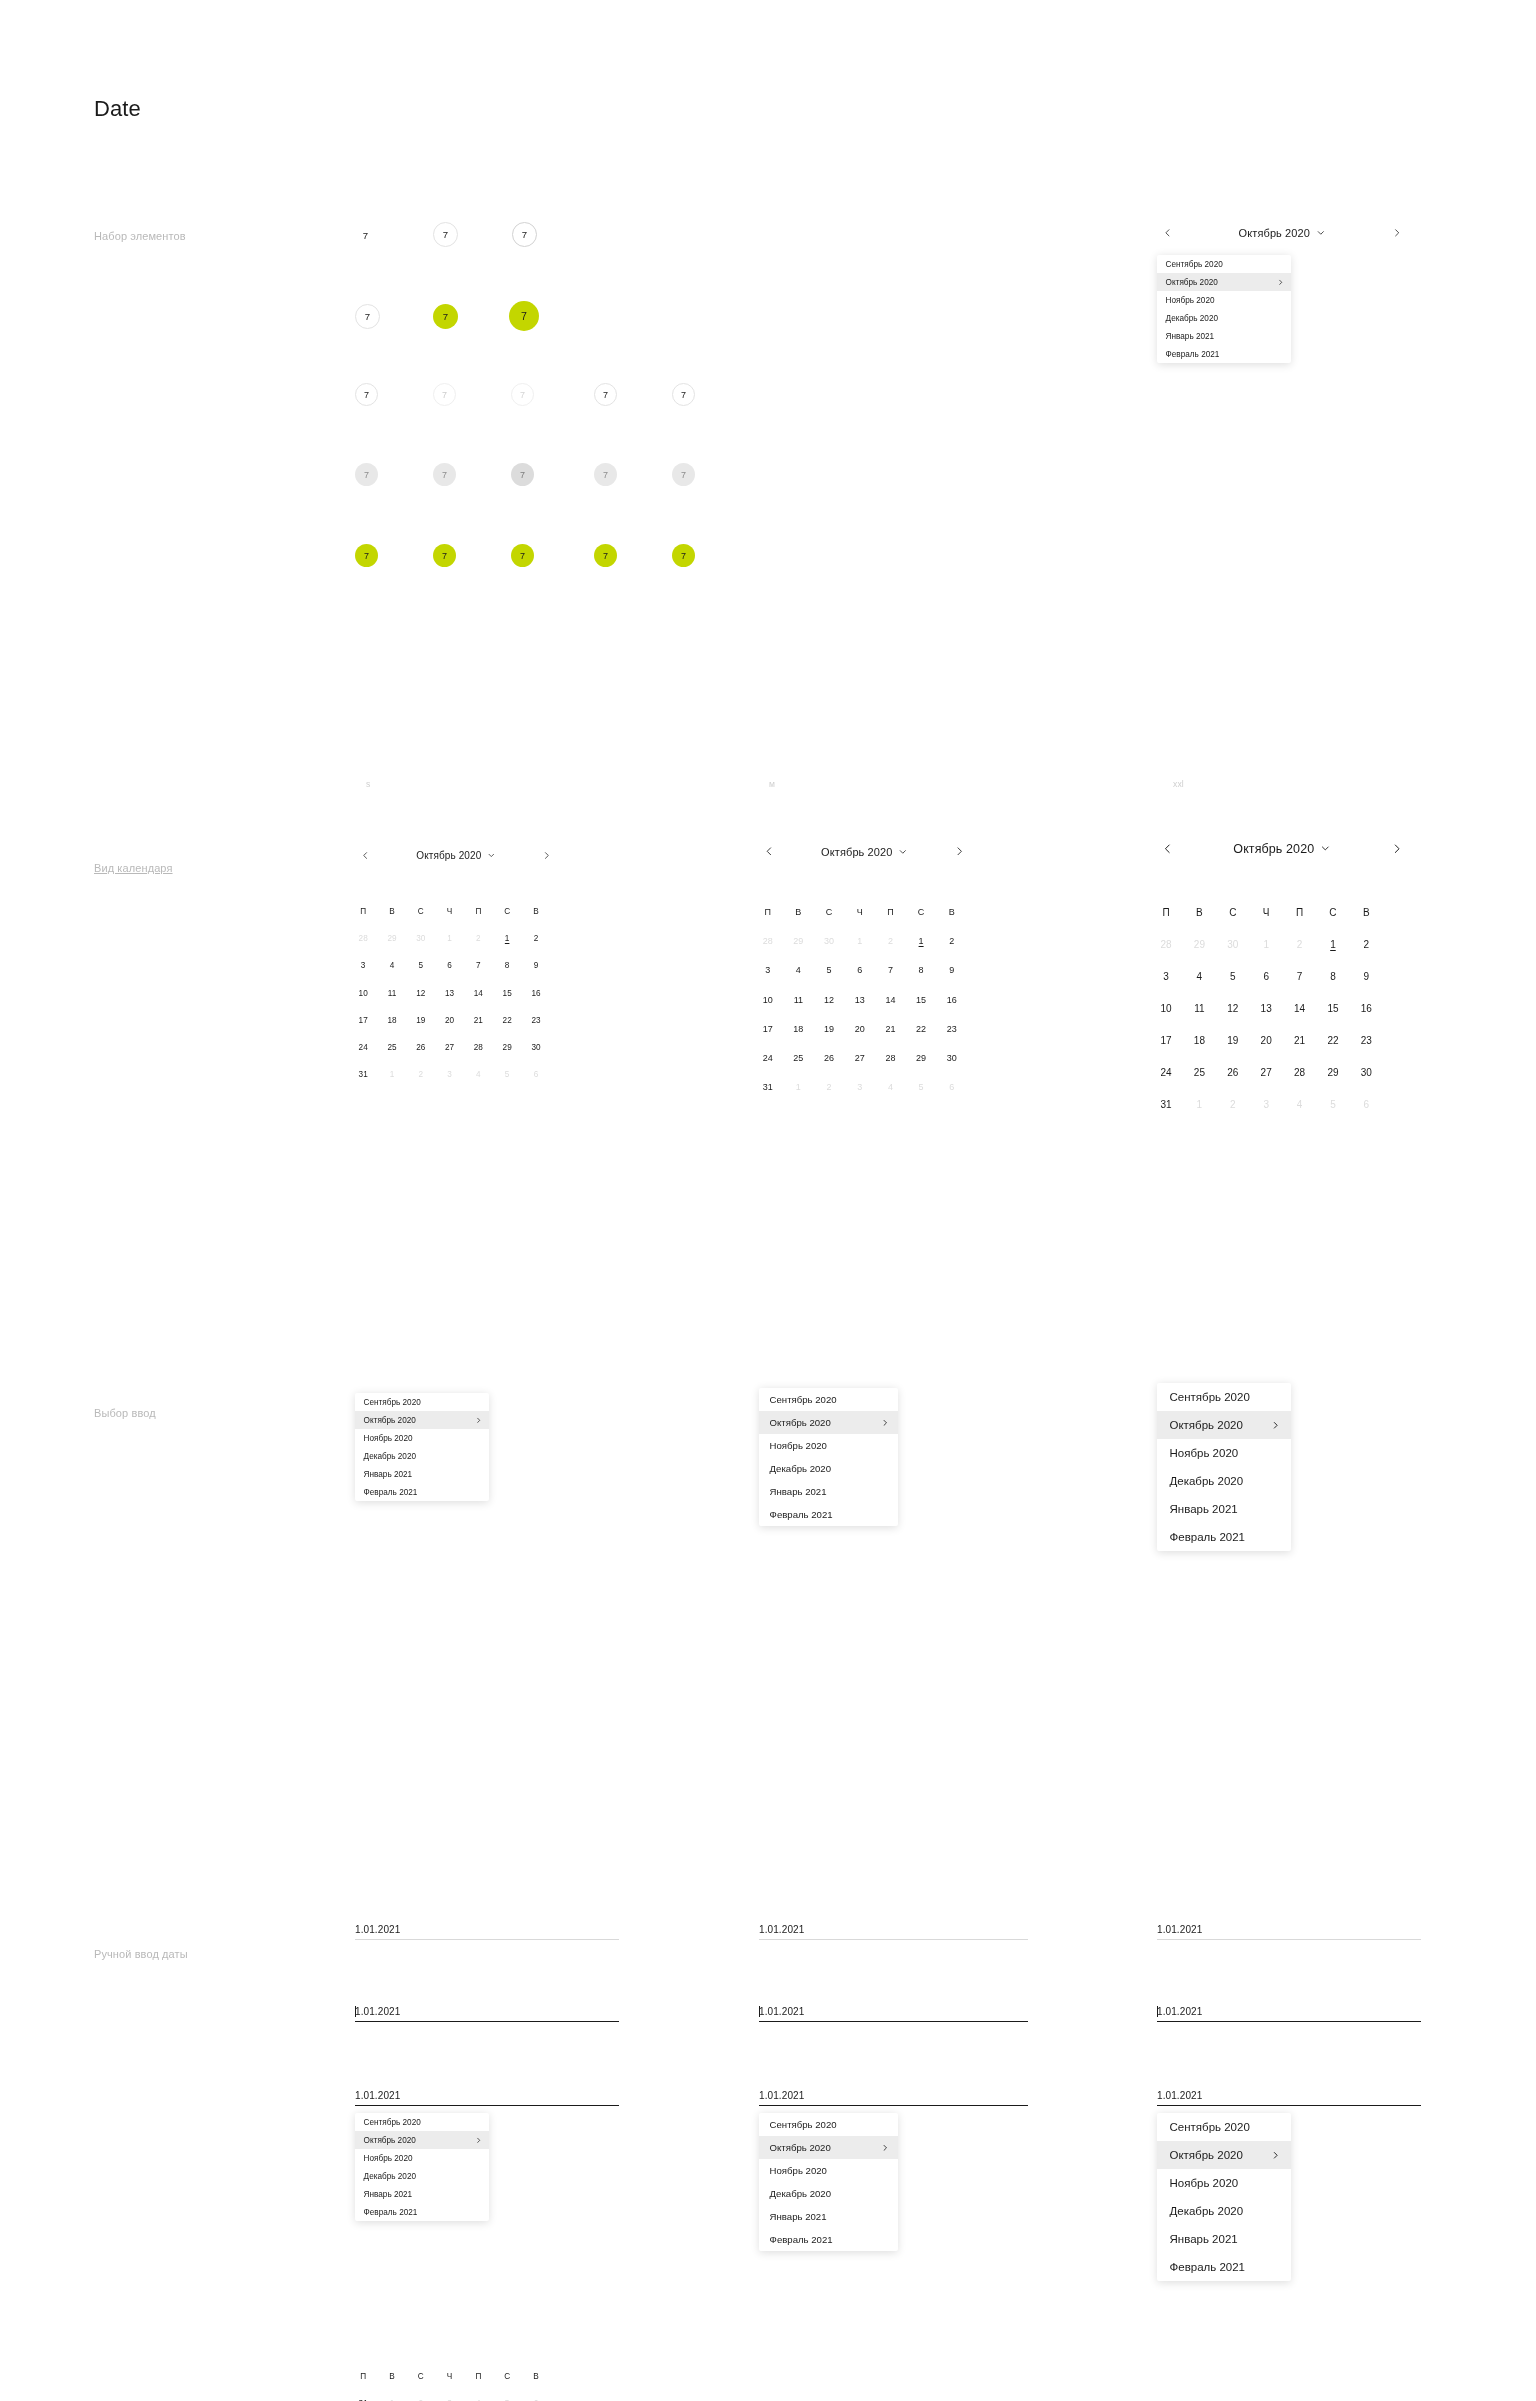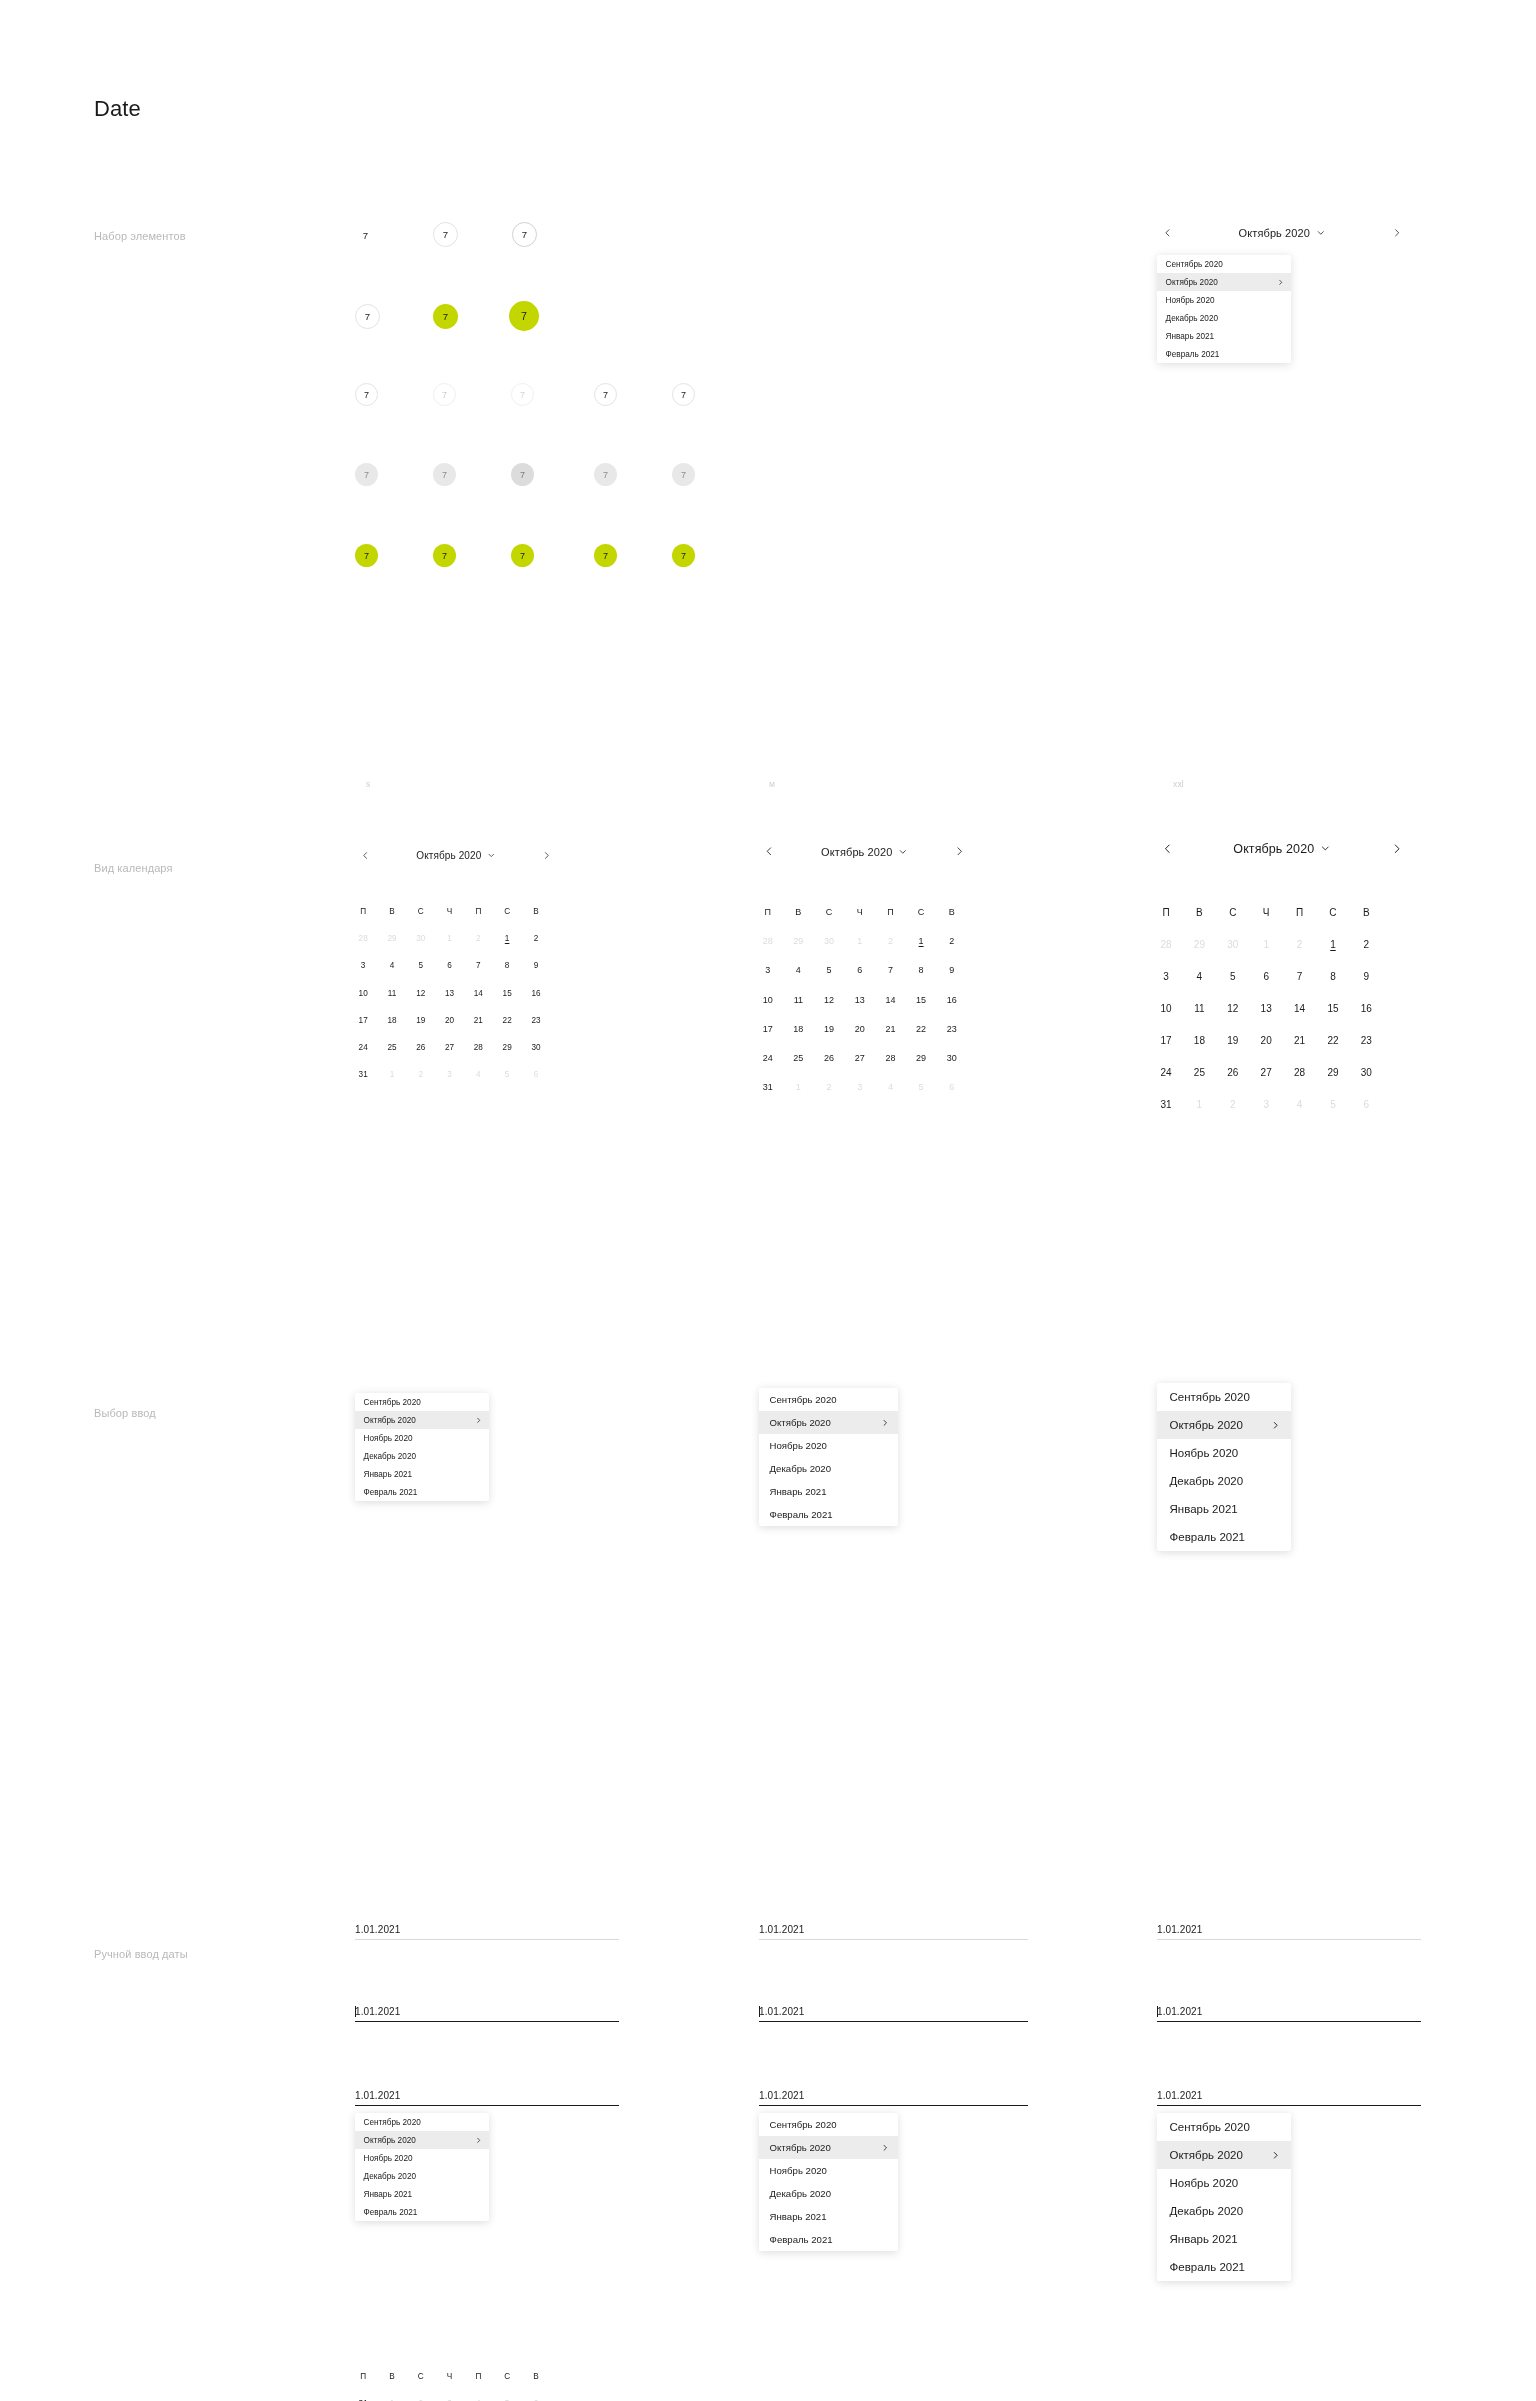--- a/index.html
+++ b/index.html
@@ -133,21 +133,21 @@
   }
 
   svg { display: block; }
 </style>
 </head>
 <body>
 
 <div class="page-title">Date</div>
 
 <div class="section-label" style="left:94px; top:230px;">Набор элементов</div>
-<div class="section-label" style="left:94px; top:862px;">Вид календаря</div>
+<div class="section-label" style="left:94px; top:862px;text-decoration:underline;">Вид календаря</div>
 <div class="section-label" style="left:94px; top:1407px;">Выбор ввод</div>
 <div class="section-label" style="left:94px; top:1948px;">Ручной ввод даты</div>
 
 <div class="tiny-label" style="left:366px; top:779px;">s</div>
 <div class="tiny-label" style="left:769px; top:779px;">м</div>
 <div class="tiny-label" style="left:1173px; top:779px;">xxl</div>
 
 <div class="chip plain" style="left:355px;  top:225px; width:21px; height:21px; font-size:9.6px;">7</div>
 <div class="chip outline" style="left:433px;  top:222px; width:25px; height:25px; font-size:9.6px;">7</div>
 <div class="chip outline-strong" style="left:512px; top:222px; width:25px; height:25px; font-size:9.6px;">7</div>

